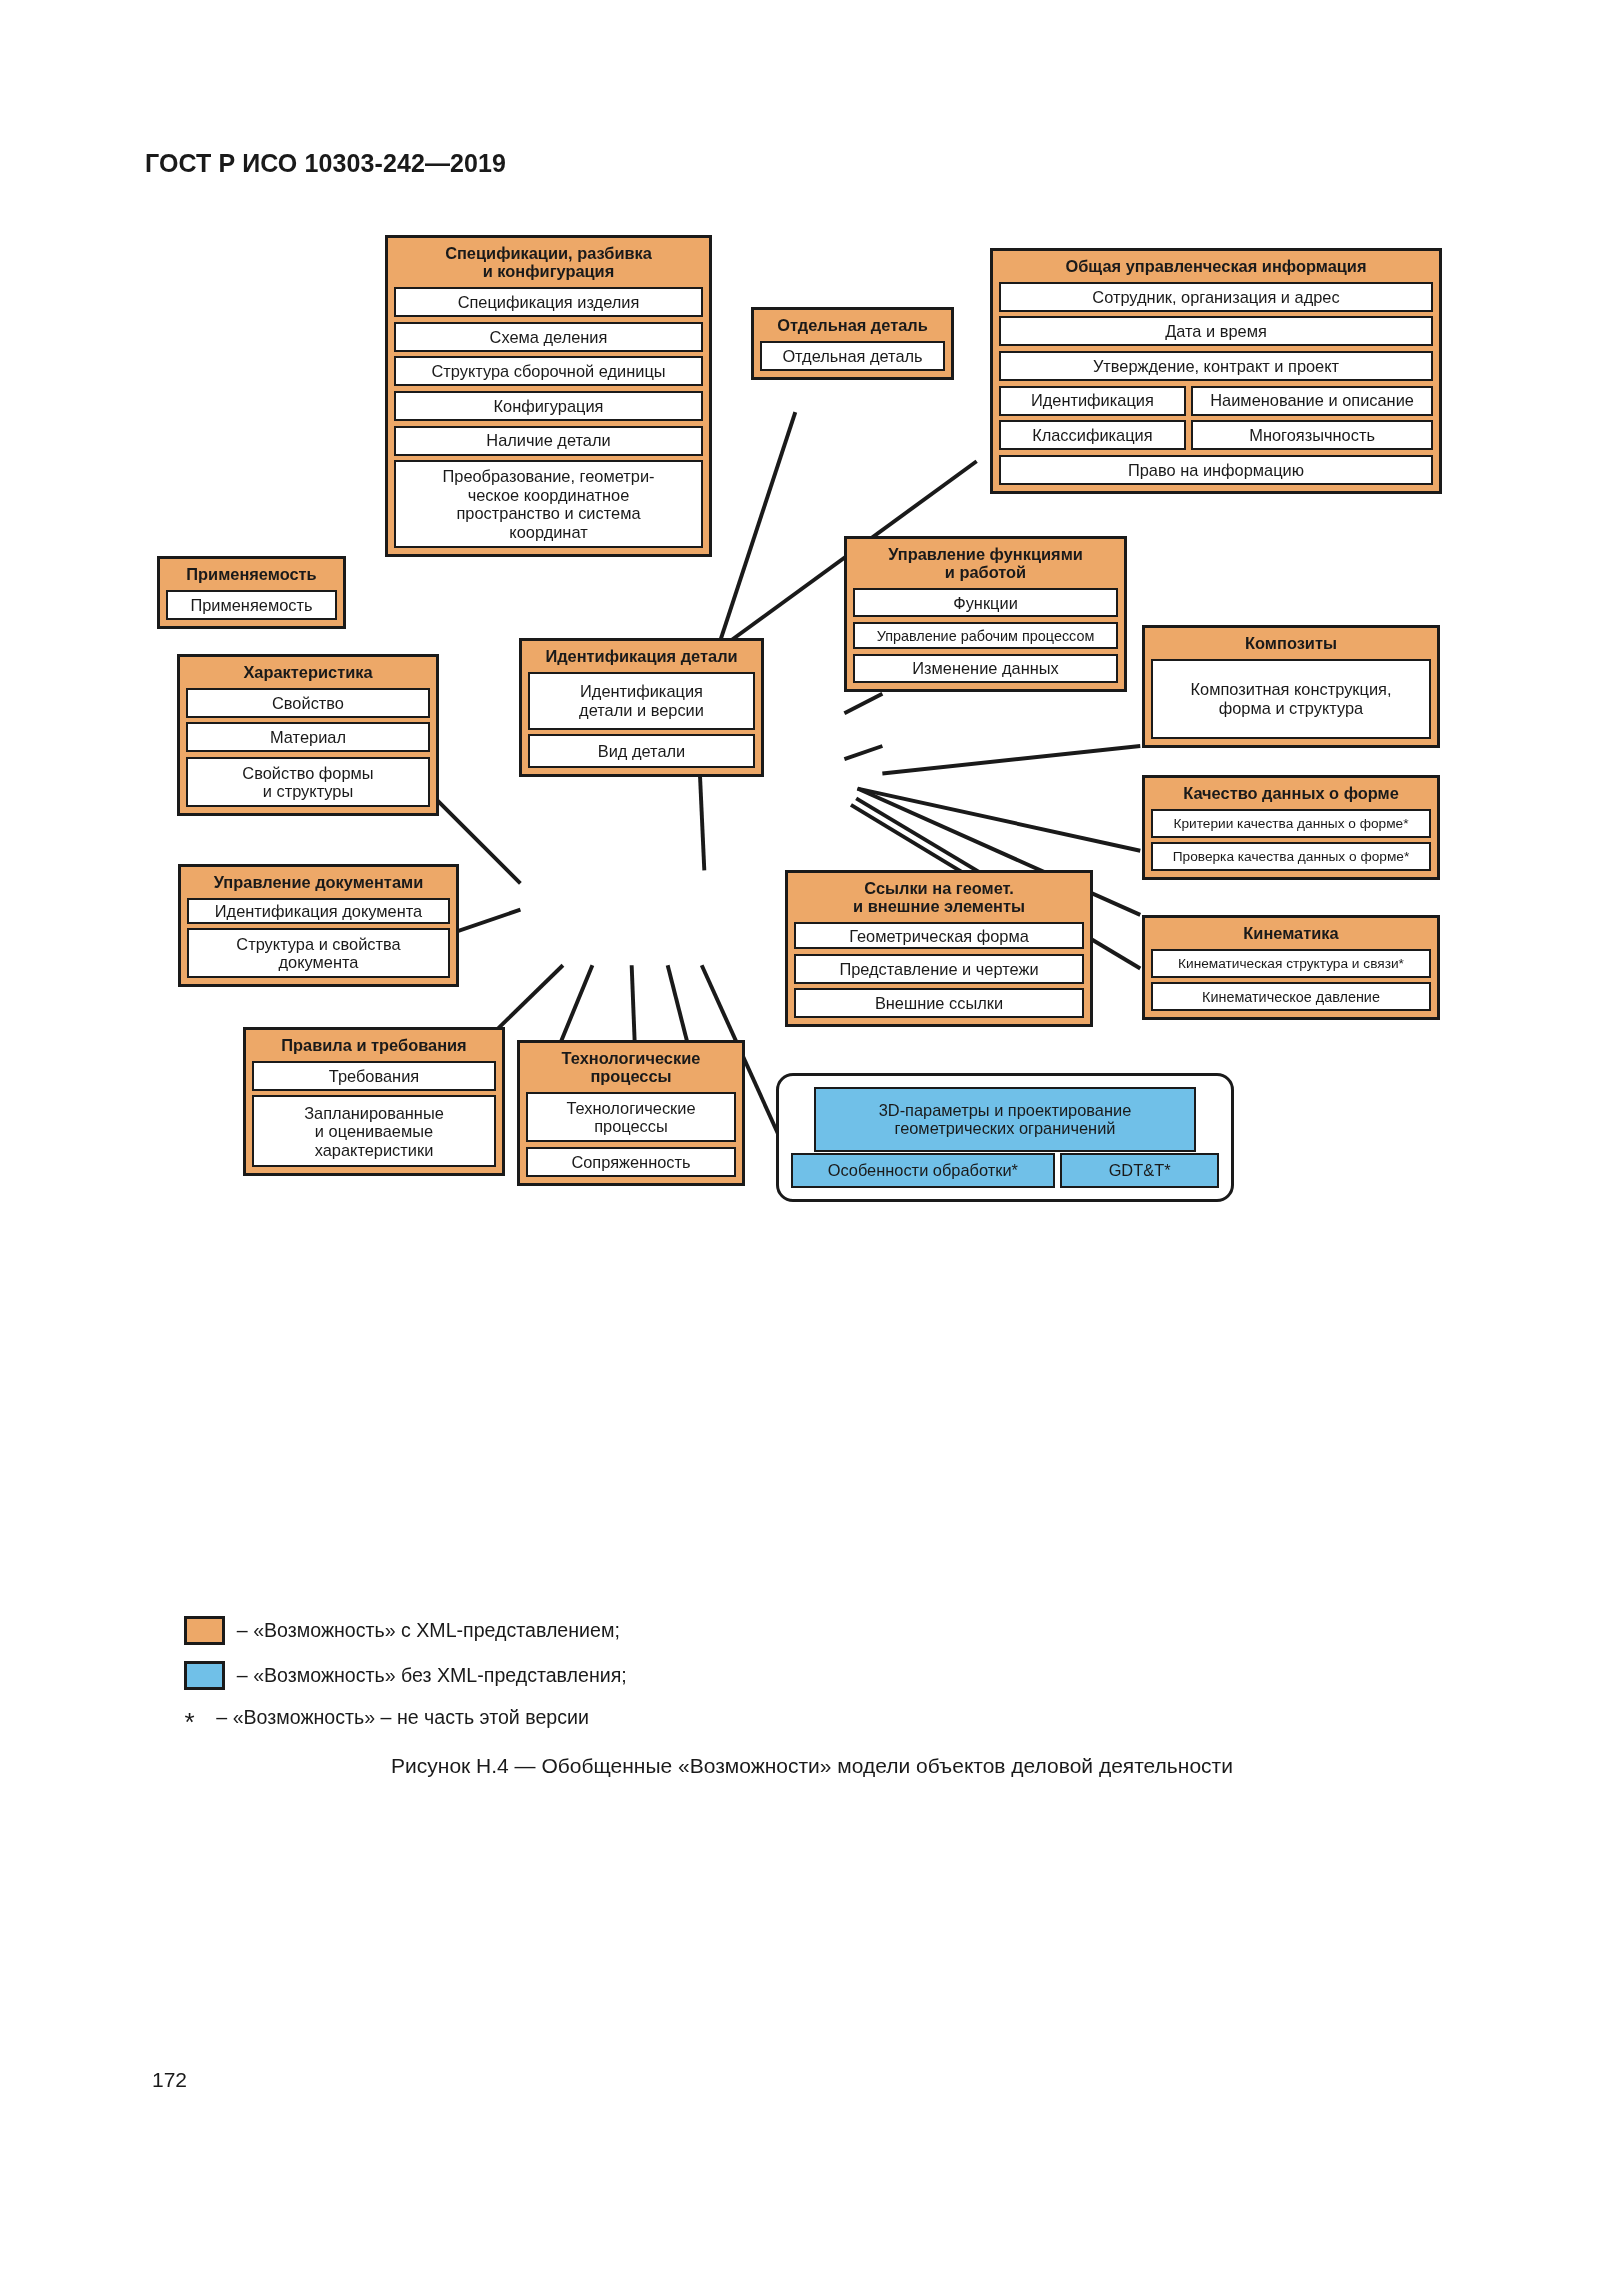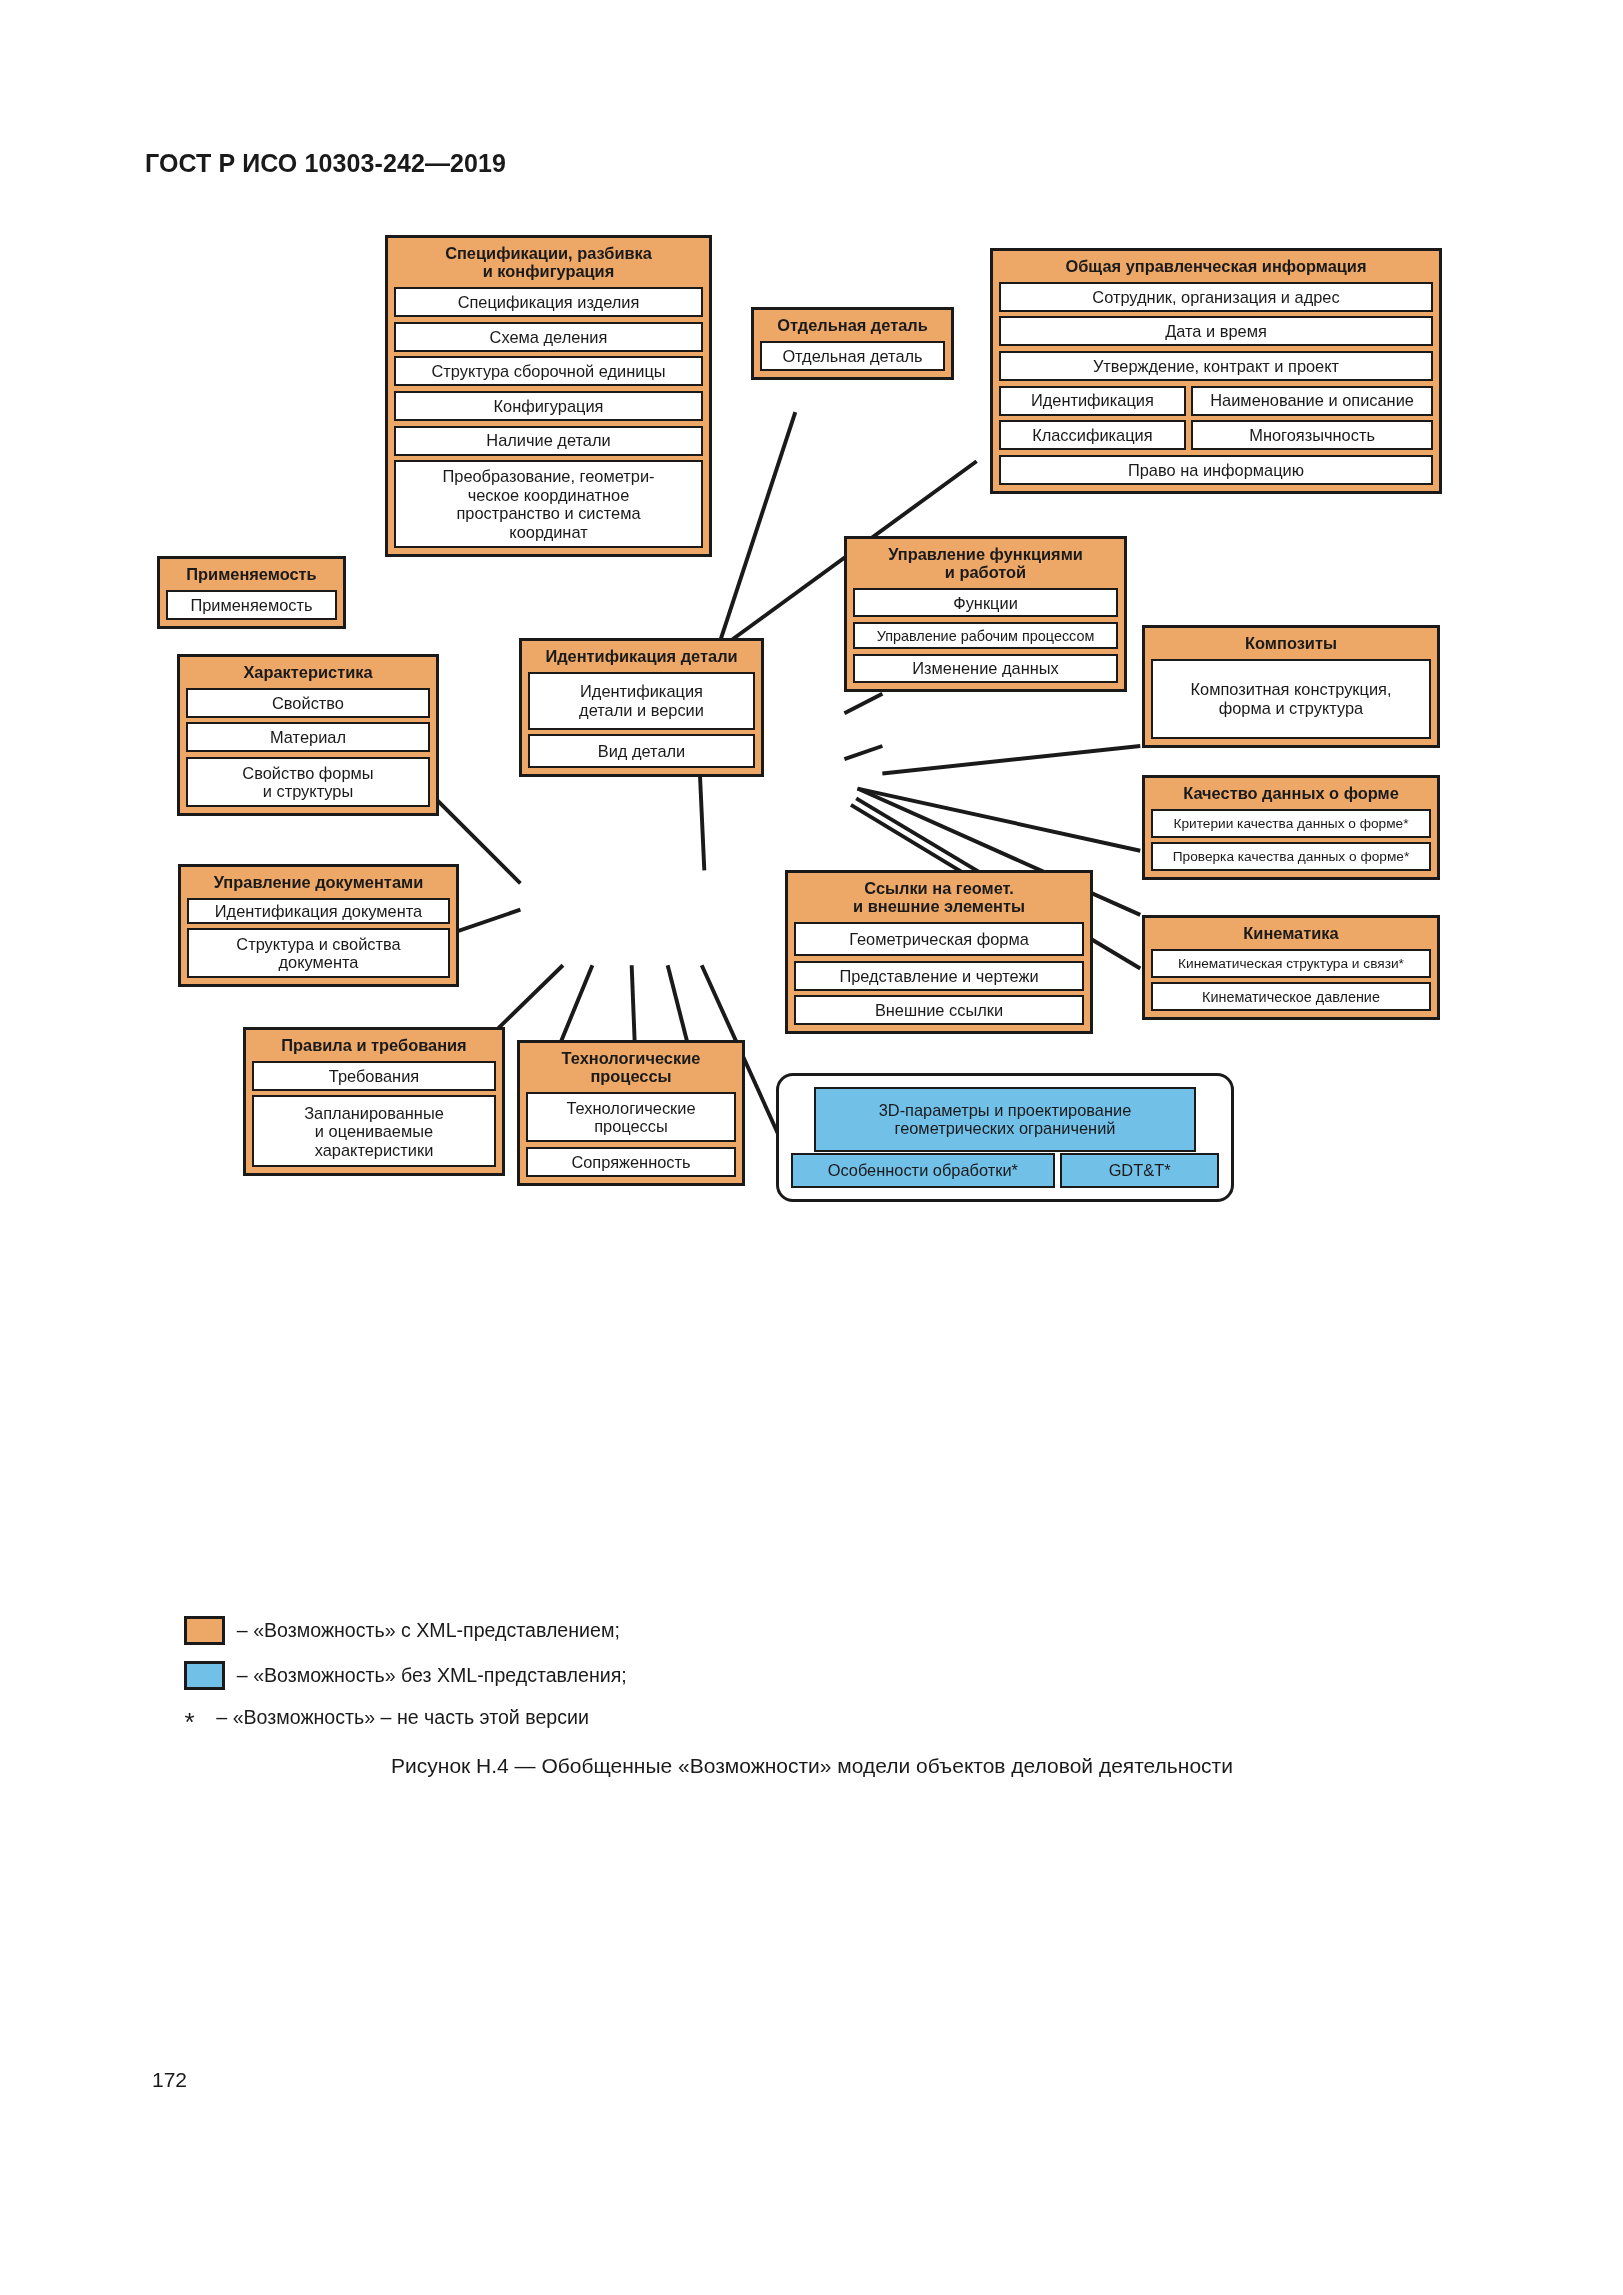--- a/index.html
+++ b/index.html
@@ -203,21 +203,21 @@
       <div class="gtitle">Качество данных о форме</div>
       <div class="item xs" style="height:29px;">Критерии качества данных о форме*</div>
       <div class="item xs" style="height:29px;">Проверка качества данных о форме*</div>
     </div>
 
     <div class="grp" style="left:785px;top:674px;width:308px;">
       <div class="gtitle">
         <div>Ссылки на геомет.</div>
         <div>и внешние элементы</div>
       </div>
-      <div class="item" style="height:34px;">Геометрическая форма</div>
+      <div class="item" style="height:27px;">Геометрическая форма</div>
       <div class="item" style="height:30px;">Представление и чертежи</div>
       <div class="item" style="height:30px;">Внешние ссылки</div>
     </div>
 
     <div class="grp blue" style="left:776px;top:877px;width:458px;">
       <div class="item blue" style="height:65px;flex-direction:column;margin:0 23.6px;">
         <div>3D-параметры и проектирование</div>
         <div>геометрических ограничений</div>
       </div>
       <div class="row">

